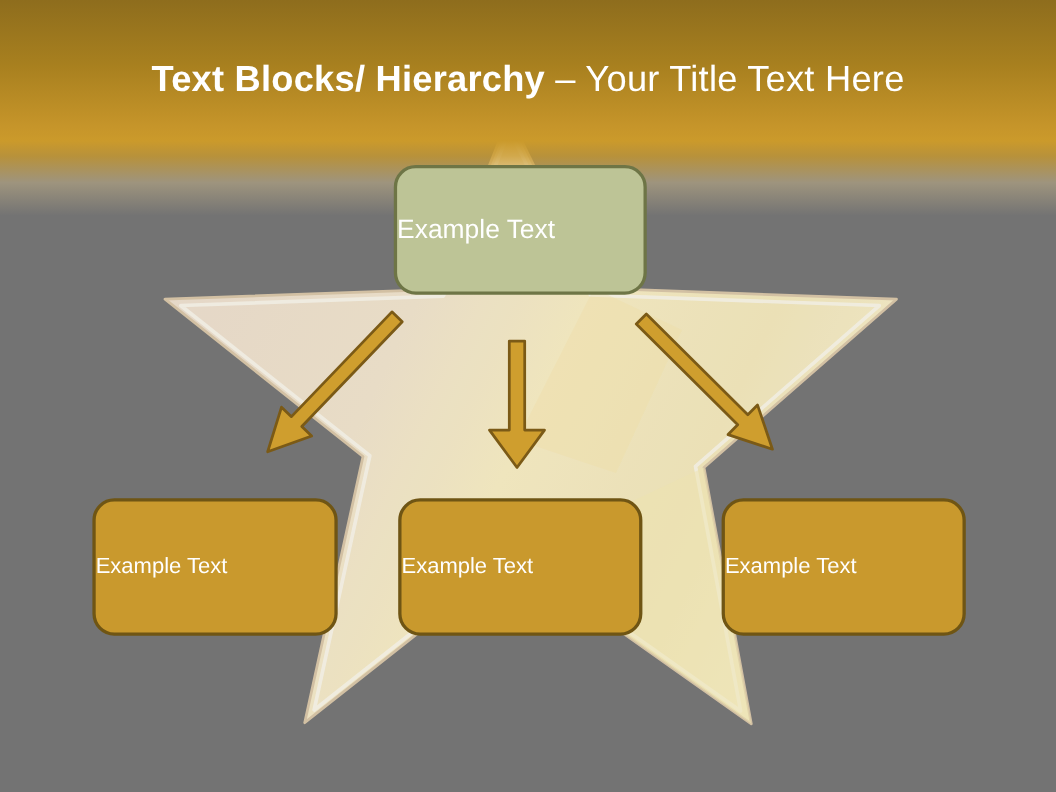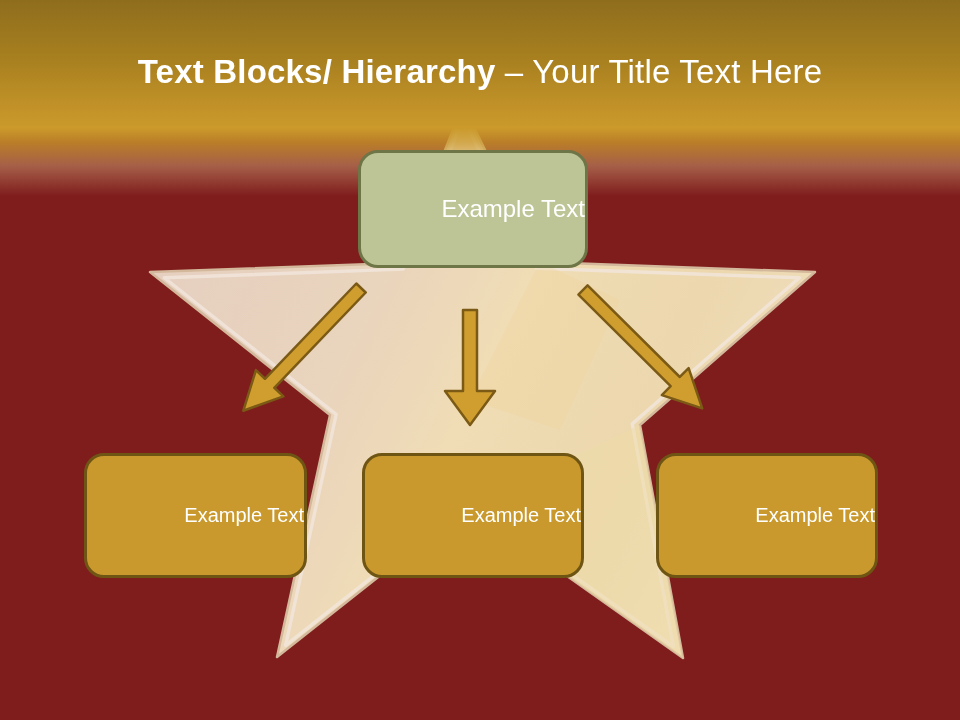--- a/index.html
+++ b/index.html
@@ -4,21 +4,21 @@
 <style>
   html, body { margin: 0; padding: 0; }
   body {
     width: 960px; height: 720px;
     font-family: "Liberation Sans", "DejaVu Sans", sans-serif;
     overflow: hidden;
   }
   .slide {
     position: relative;
     width: 960px; height: 720px;
-    background: #7f1d1d;
+    background: #737373;
     overflow: hidden;
   }
   
   #star-svg {
     position: absolute; left: 0; top: 0; width: 960px; height: 720px;
     z-index: 1;
   }
   
   .header-band {
     position: absolute; left: 0; top: 0; width: 960px; height: 200px;
@@ -46,21 +46,21 @@
     letter-spacing: 0.2px;
   }
   .slide-title .title-bold { font-weight: 700; }
   #arrow-svg {
     position: absolute; left: 0; top: 0; width: 960px; height: 720px;
     z-index: 3;
   }
   .node {
     position: absolute;
     z-index: 4;
-    display: flex; align-items: center; justify-content: flex-end;
+    display: flex; align-items: center; justify-content: flex-start;
     text-align: center;
     color: #ffffff;
     border-radius: 20px;
     box-sizing: border-box;
   }
   .node-root {
     left: 358px; top: 150px; width: 230px; height: 118px;
     background: #bdc496;
     border: 3px solid #6e7546;
     font-size: 24px;

